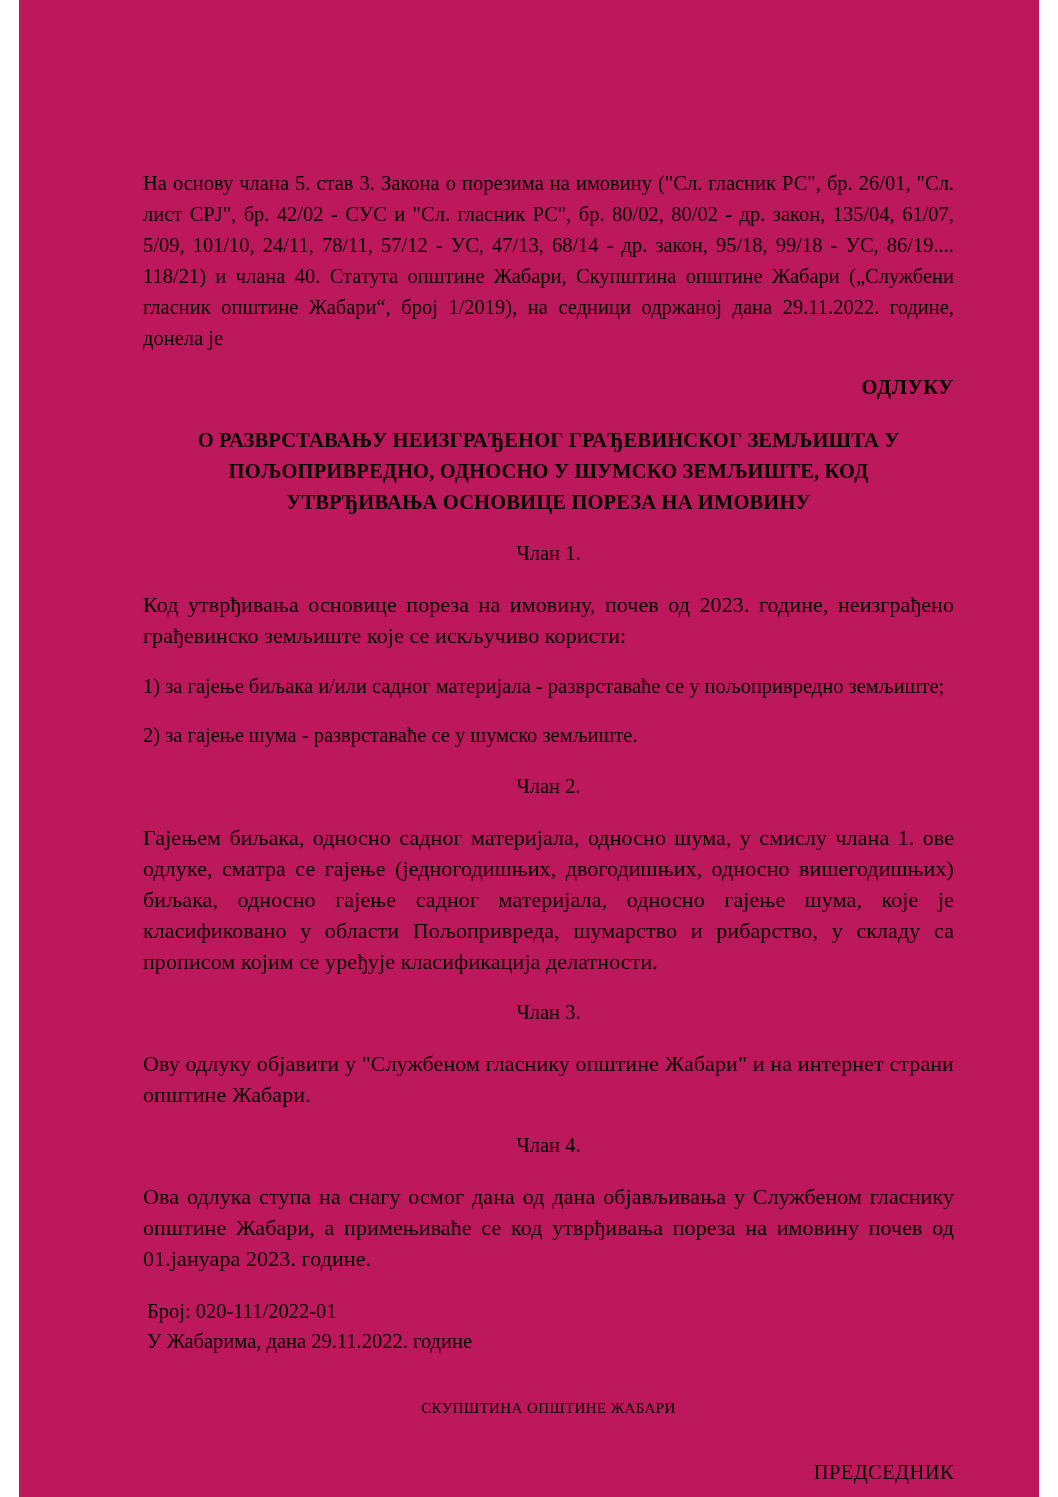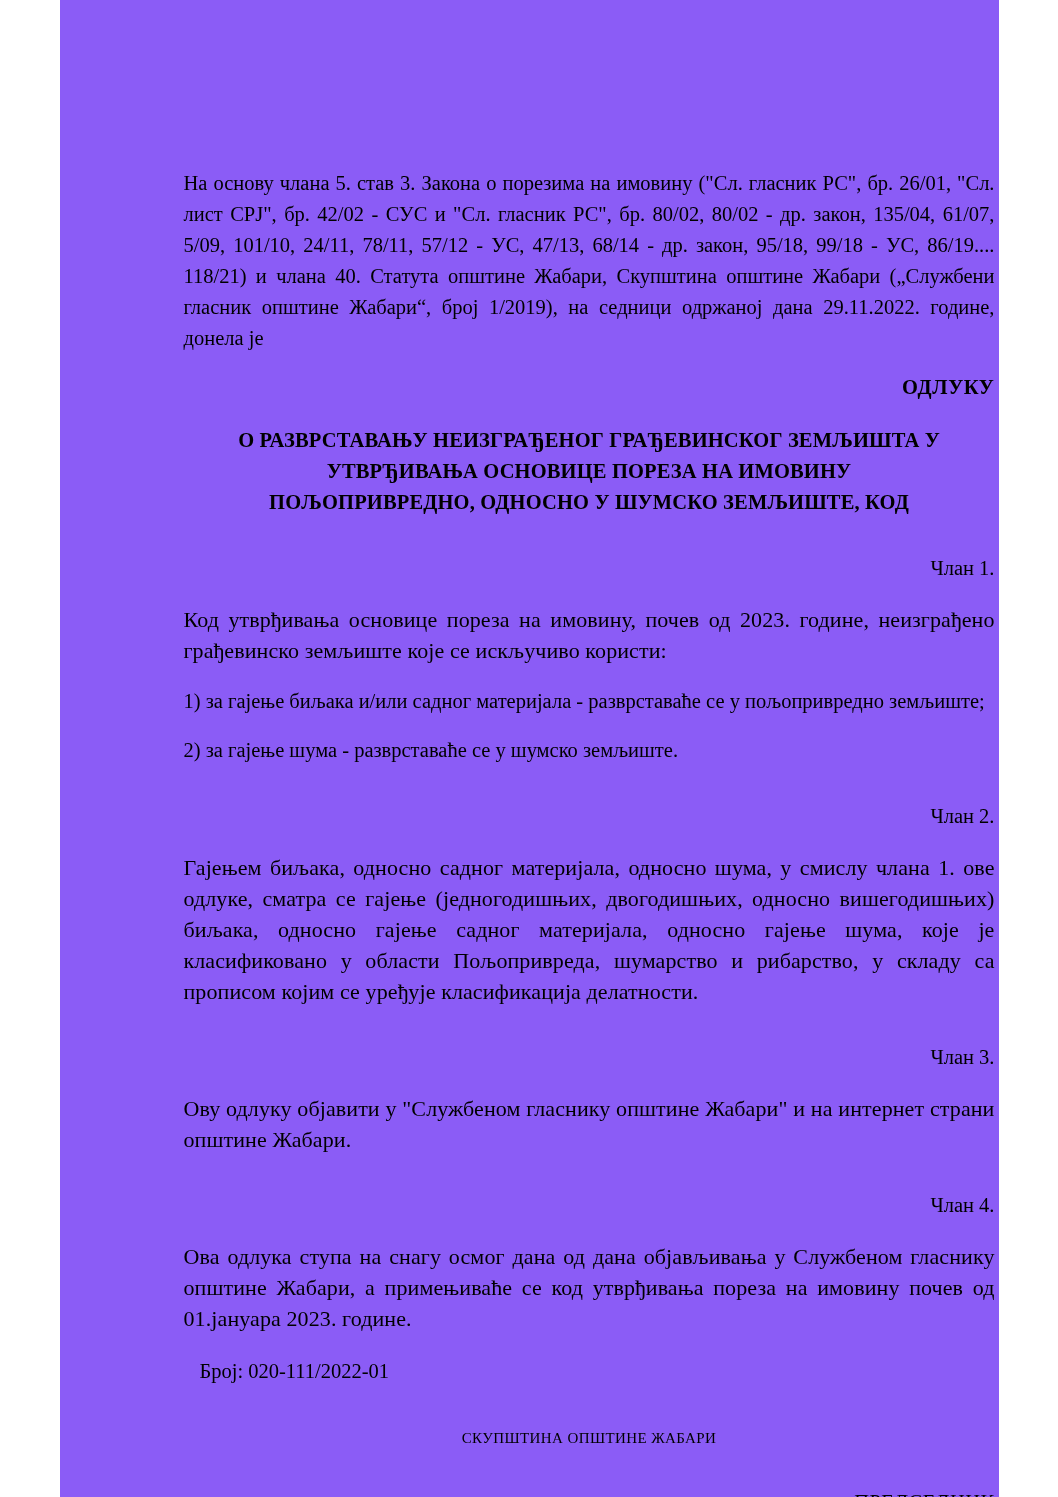--- a/index.html
+++ b/index.html
@@ -4,23 +4,23 @@
 <title>Odluka — Opština Žabari</title>
 <style>
   html, body {
     margin: 0;
     padding: 0;
     background: #ffffff;
   }
 
   .page {
     position: relative;
-    width: 939px;
+    width: 1020px;
     height: 1497px;
-    background: #8b5cf6;
+    background: #be185d;
     margin: 0 auto;
     overflow: hidden;
     font-family: "Liberation Serif", "DejaVu Serif", serif;
     color: #000000;
     -webkit-font-smoothing: none;
   }
 
   
   .content {
     position: absolute;
@@ -63,38 +63,38 @@
     text-align: center;
     font-weight: bold;
     font-size: 20.5px;
     line-height: 31px;
     letter-spacing: 0.15px;
     margin: 26px 0 0 0;
     font-family: Liberation Serif, serif;
   }
 
   .article-head {
-    text-align: right;
+    text-align: center;
     font-size: 20.5px;
     line-height: 31px;
-    margin: 35px 0 20px 0;
+    margin: 20px 0 20px 0;
   }
 
   .list-item {
     font-size: 20.5px;
     line-height: 31px;
     text-align: justify;
     margin: 0 0 18px 0;
   }
 
   .footer-block {
     font-size: 20.5px;
     line-height: 30px;
     text-align: left;
-    margin: 22px 0 0 16px;
+    margin: 22px 0 0 4px;
   }
 
   .assembly-line {
     text-align: center;
     font-size: 15px;
     letter-spacing: 0.4px;
     margin: 44px 0 0 0;
   }
 
   .signature-block {
@@ -115,40 +115,41 @@
 
 <div class="page">
   <div class="content">
 
     <p class="intro">На основу члана 5. став 3. Закона о порезима на имовину ("Сл. гласник РС", бр. 26/01, "Сл. лист СРЈ", бр. 42/02 - СУС и "Сл. гласник РС", бр. 80/02, 80/02 - др. закон, 135/04, 61/07, 5/09, 101/10, 24/11, 78/11, 57/12 - УС, 47/13, 68/14 - др. закон, 95/18, 99/18 - УС, 86/19.... 118/21) и члана 40. Статута општине Жабари, Скупштина општине Жабари („Службени гласник општине Жабари“, број 1/2019), на седници одржаној дана 29.11.2022. године, донела је</p>
 
     <p class="decision-word">ОДЛУКУ</p>
 
     <div class="decision-title">
       <div>О РАЗВРСТАВАЊУ НЕИЗГРАЂЕНОГ ГРАЂЕВИНСКОГ ЗЕМЉИШТА У</div>
+      <div>ПОЉОПРИВРЕДНО, ОДНОСНО У ШУМСКО ЗЕМЉИШТЕ, КОД</div>
       <div>УТВРЂИВАЊА ОСНОВИЦЕ ПОРЕЗА НА ИМОВИНУ</div>
-      <div>ПОЉОПРИВРЕДНО, ОДНОСНО У ШУМСКО ЗЕМЉИШТЕ, КОД</div>
     </div>
 
     <p class="article-head">Члан 1.</p>
     <p class="para">Код утврђивања основице пореза на имовину, почев од 2023. године, неизграђено грађевинско земљиште које се искључиво користи:</p>
     <p class="list-item">1) за гајење биљака и/или садног материјала - разврставаће се у пољопривредно земљиште;</p>
     <p class="list-item">2) за гајење шума - разврставаће се у шумско земљиште.</p>
 
     <p class="article-head">Члан 2.</p>
     <p class="para">Гајењем биљака, односно садног материјала, односно шума, у смислу члана 1. ове одлуке, сматра се гајење (једногодишњих, двогодишњих, односно вишегодишњих) биљака, односно гајење садног материјала, односно гајење шума, које је класификовано у области Пољопривреда, шумарство и рибарство, у складу са прописом којим се уређује класификација делатности.</p>
 
     <p class="article-head">Члан 3.</p>
     <p class="para">Ову одлуку објавити у "Службеном гласнику општине Жабари" и на интернет страни општине Жабари.</p>
 
     <p class="article-head">Члан 4.</p>
     <p class="para">Ова одлука ступа на снагу осмог дана од дана објављивања у Службеном гласнику општине Жабари, а примењиваће се код утврђивања пореза на имовину почев од 01.јануара 2023. године.</p>
 
     <div class="footer-block">
       <div>Број: 020-111/2022-01</div>
+      <div>У Жабарима, дана 29.11.2022. године</div>
     </div>
 
     <p class="assembly-line">СКУПШТИНА ОПШТИНЕ ЖАБАРИ</p>
 
     <div class="signature-block">
       <span class="role">ПРЕДСЕДНИК</span>
 
     </div>
 
   </div>

